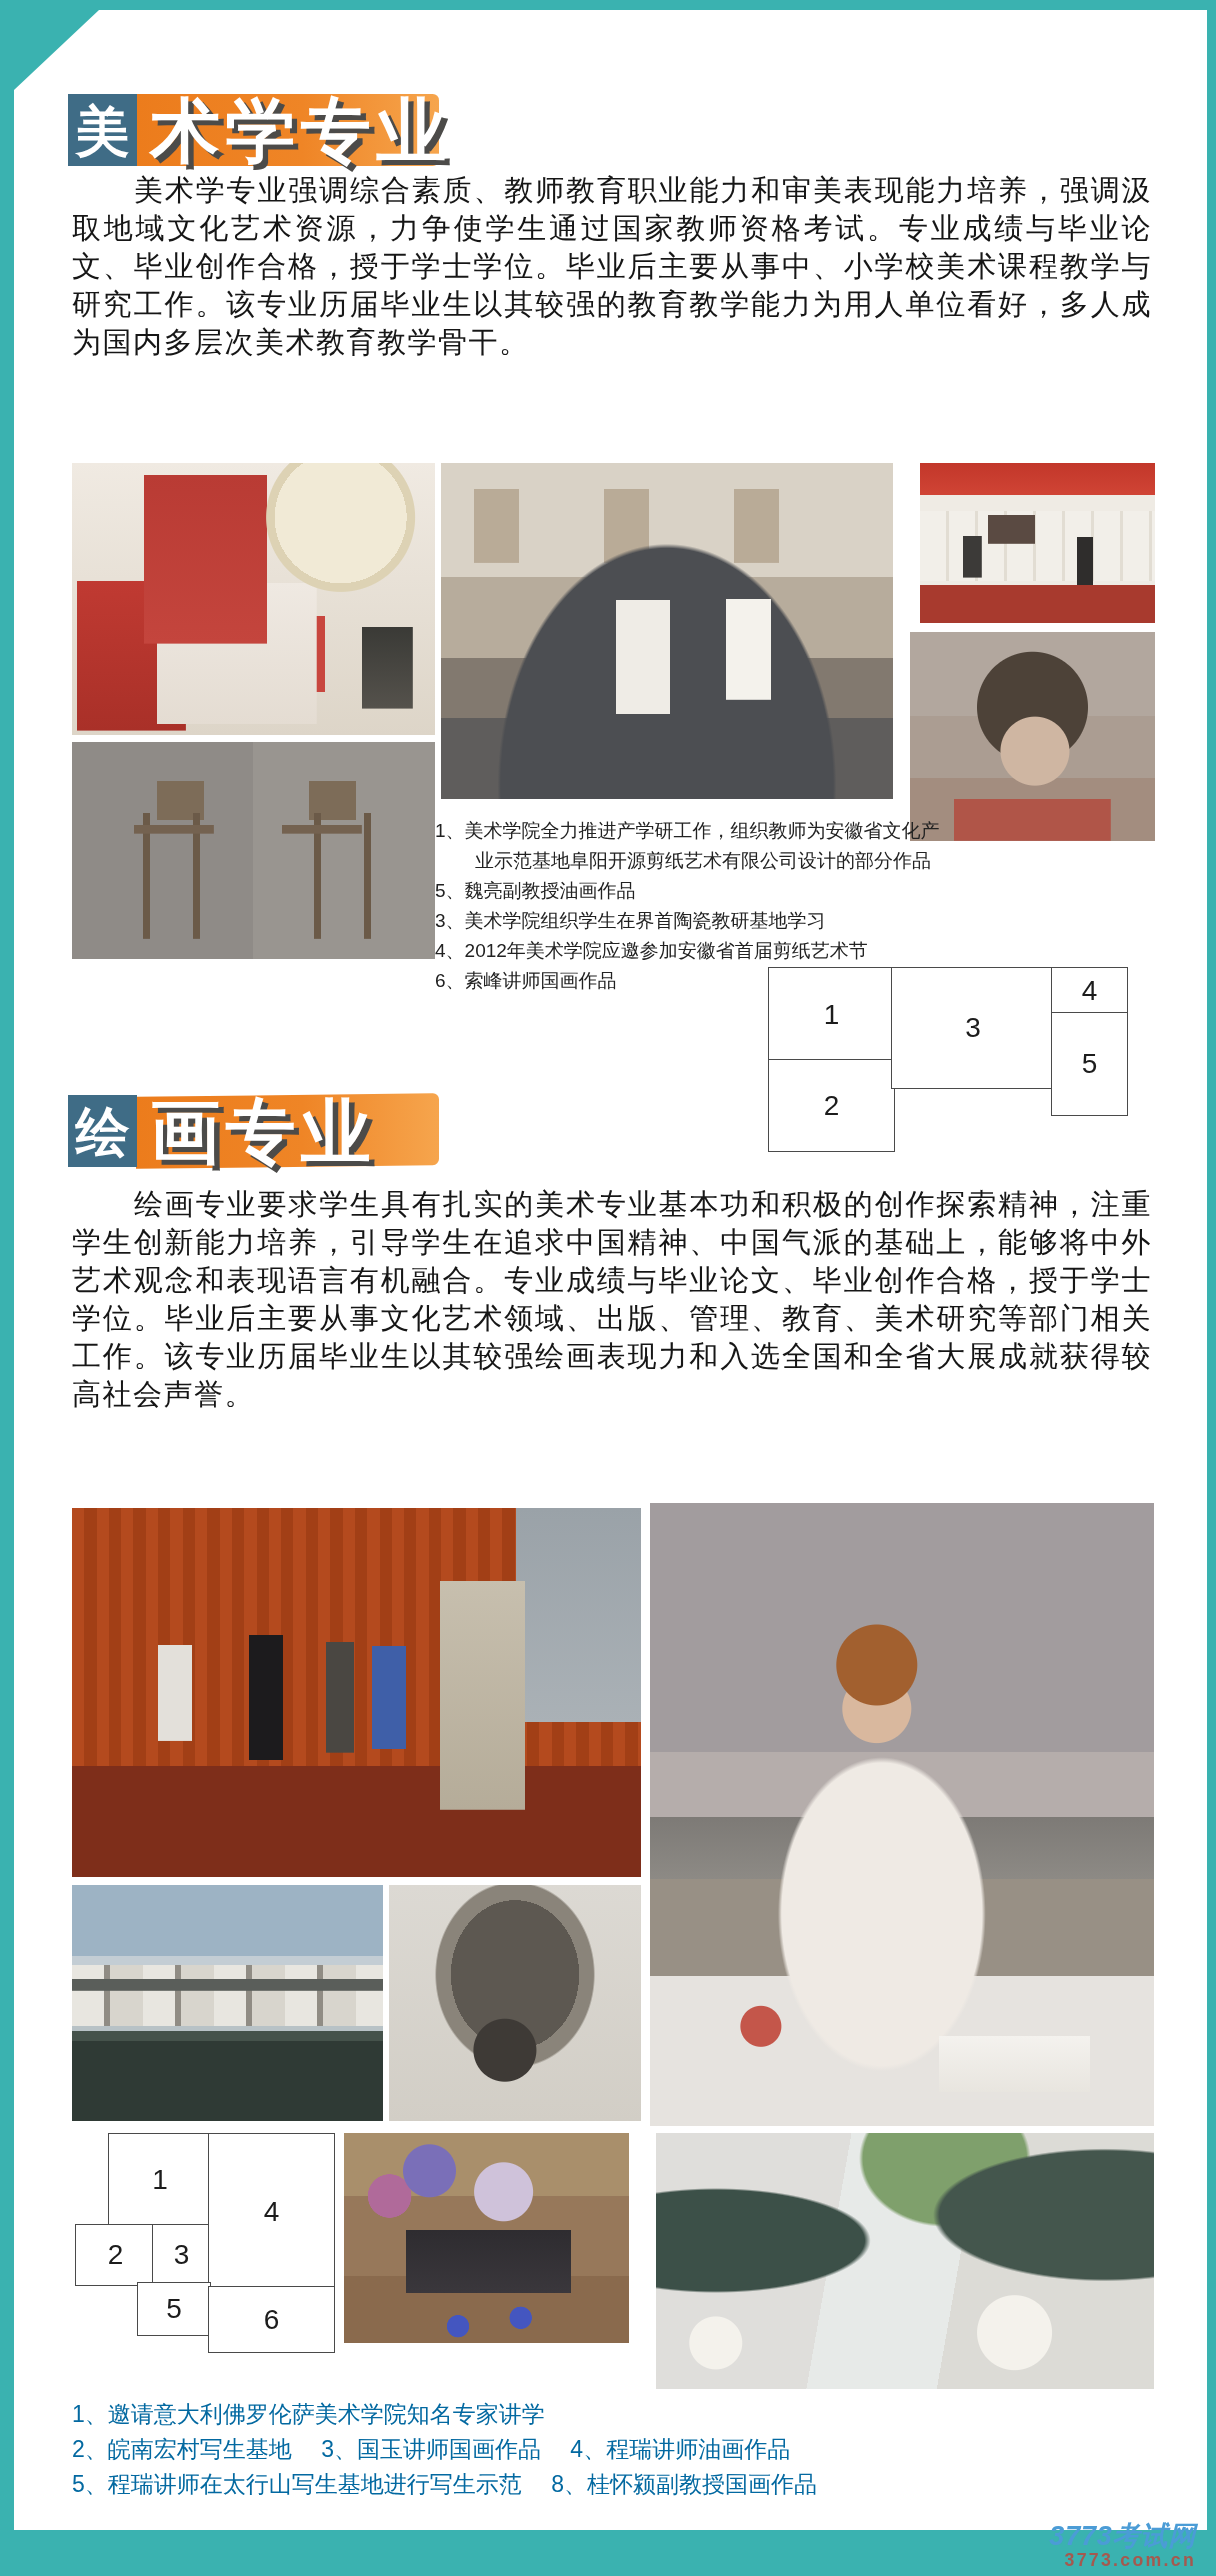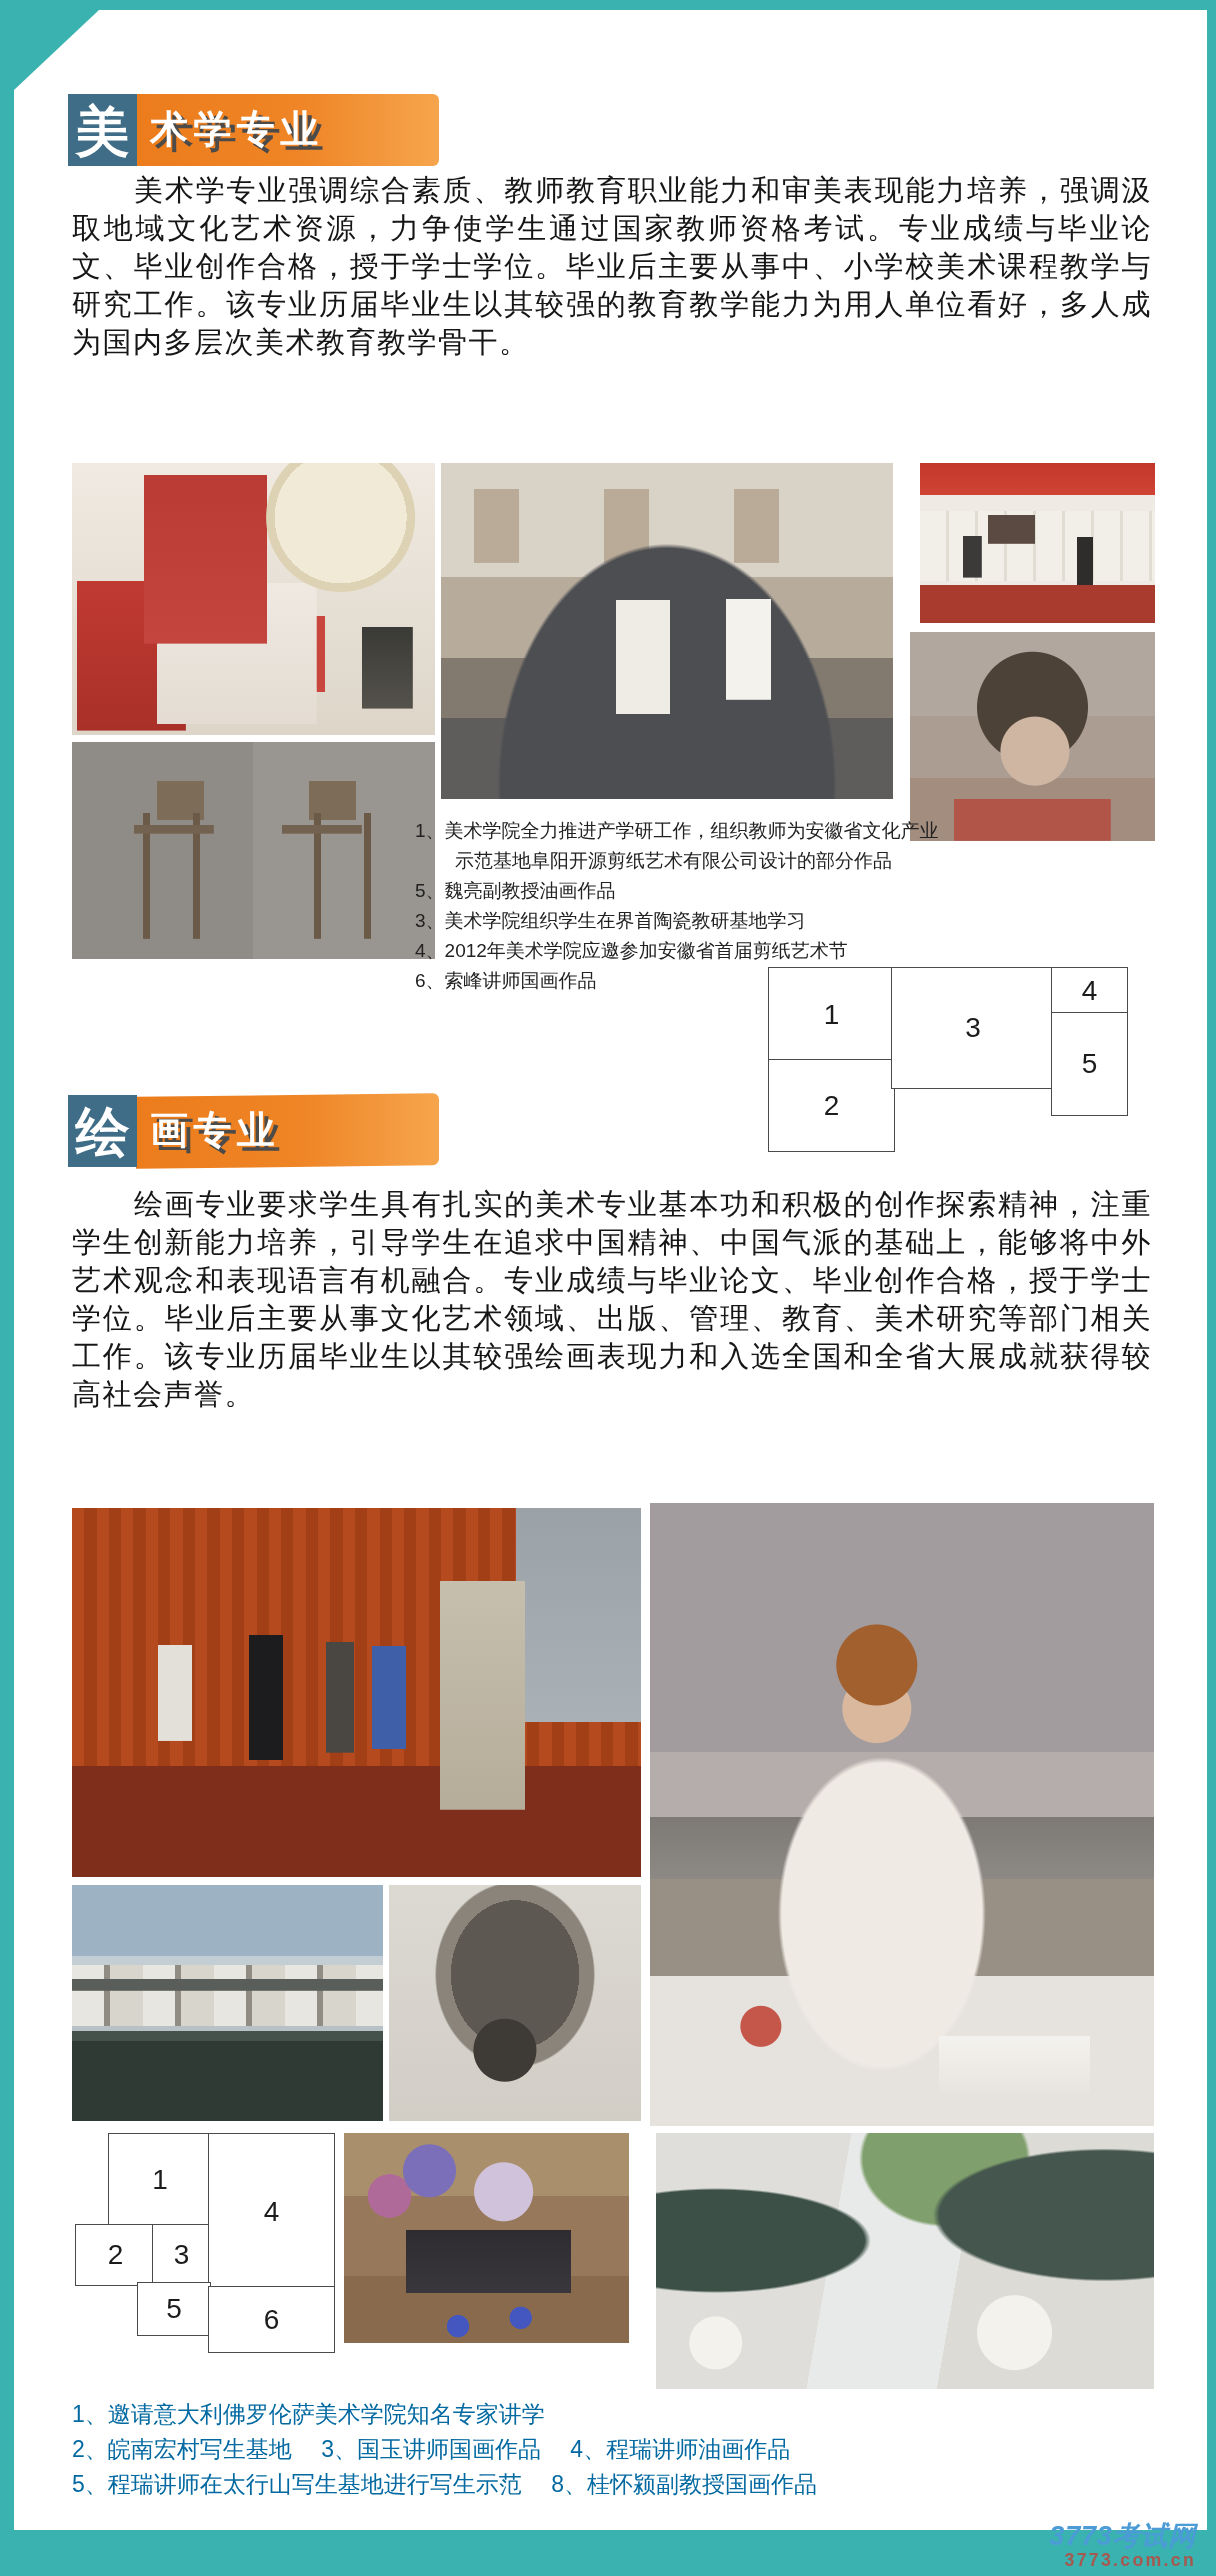--- a/index.html
+++ b/index.html
@@ -20,22 +20,22 @@
     position:absolute;left:68px;top:0;width:303px;height:72px;
     background:linear-gradient(90deg,#ec7c1c 0%,#ef8526 55%,#f6a54d 100%);
     border-radius:0 6.2px 6.2px 0;
   }
   .hdr-blue{
     position:absolute;left:0;top:0;width:69px;height:72px;background:#3f6c86;
     color:#ffffff;font-size:54px;font-weight:bold;line-height:74px;text-align:center;
   }
   .hdr-rest{
     position:absolute;left:82px;top:0;height:64px;line-height:75px;
-    color:#ffffff;font-size:38px;font-weight:bold;letter-spacing:5.4px;
-    text-shadow:5.4px 4.6px 0 #4c4b49;white-space:nowrap;font-family:Liberation Mono, monospace;
+    color:#ffffff;font-size:70px;font-weight:bold;letter-spacing:5.4px;
+    text-shadow:5.4px 4.6px 0 #4c4b49;white-space:nowrap;
   }
   .hdr2 .hdr-orange{transform:skewY(-0.7deg);}
   
   .para{
     position:absolute;left:58px;width:1080px;
     font-size:29px;line-height:38px;letter-spacing:1.5px;color:#161616;
     text-align:justify;text-indent:62px;
   }
   
   .photo{position:absolute;}
@@ -141,21 +141,21 @@
       radial-gradient(ellipse at 90% 32%,#44564d 0 26%,rgba(0,0,0,0) 27%),
       radial-gradient(ellipse at 58% 10%,#7fa06c 0 20%,rgba(0,0,0,0) 21%),
       linear-gradient(100deg,#dfdedb 0 36%,#e7eae8 36% 60%,#dcdbd6 60%),
       linear-gradient(#e9e7e1,#e9e7e1);
   }
   
   .caps1{
     position:absolute;left:421px;top:806px;width:508px;
     font-size:19px;line-height:30px;color:#222222;
   }
-  .caps1 .cap{padding-left:20px;text-indent:-40px;}
+  .caps1 .cap{padding-left:40px;text-indent:-40px;}
   .caps2{
     position:absolute;left:58px;top:2387px;width:1000px;
     font-size:23px;line-height:35px;color:#0369a1;
   }
   
   .dbox{
     position:absolute;background:#ffffff;border:1.5px solid #4a4a4a;
     display:flex;align-items:center;justify-content:center;
     font-size:28px;color:#1c1c1c;
   }

